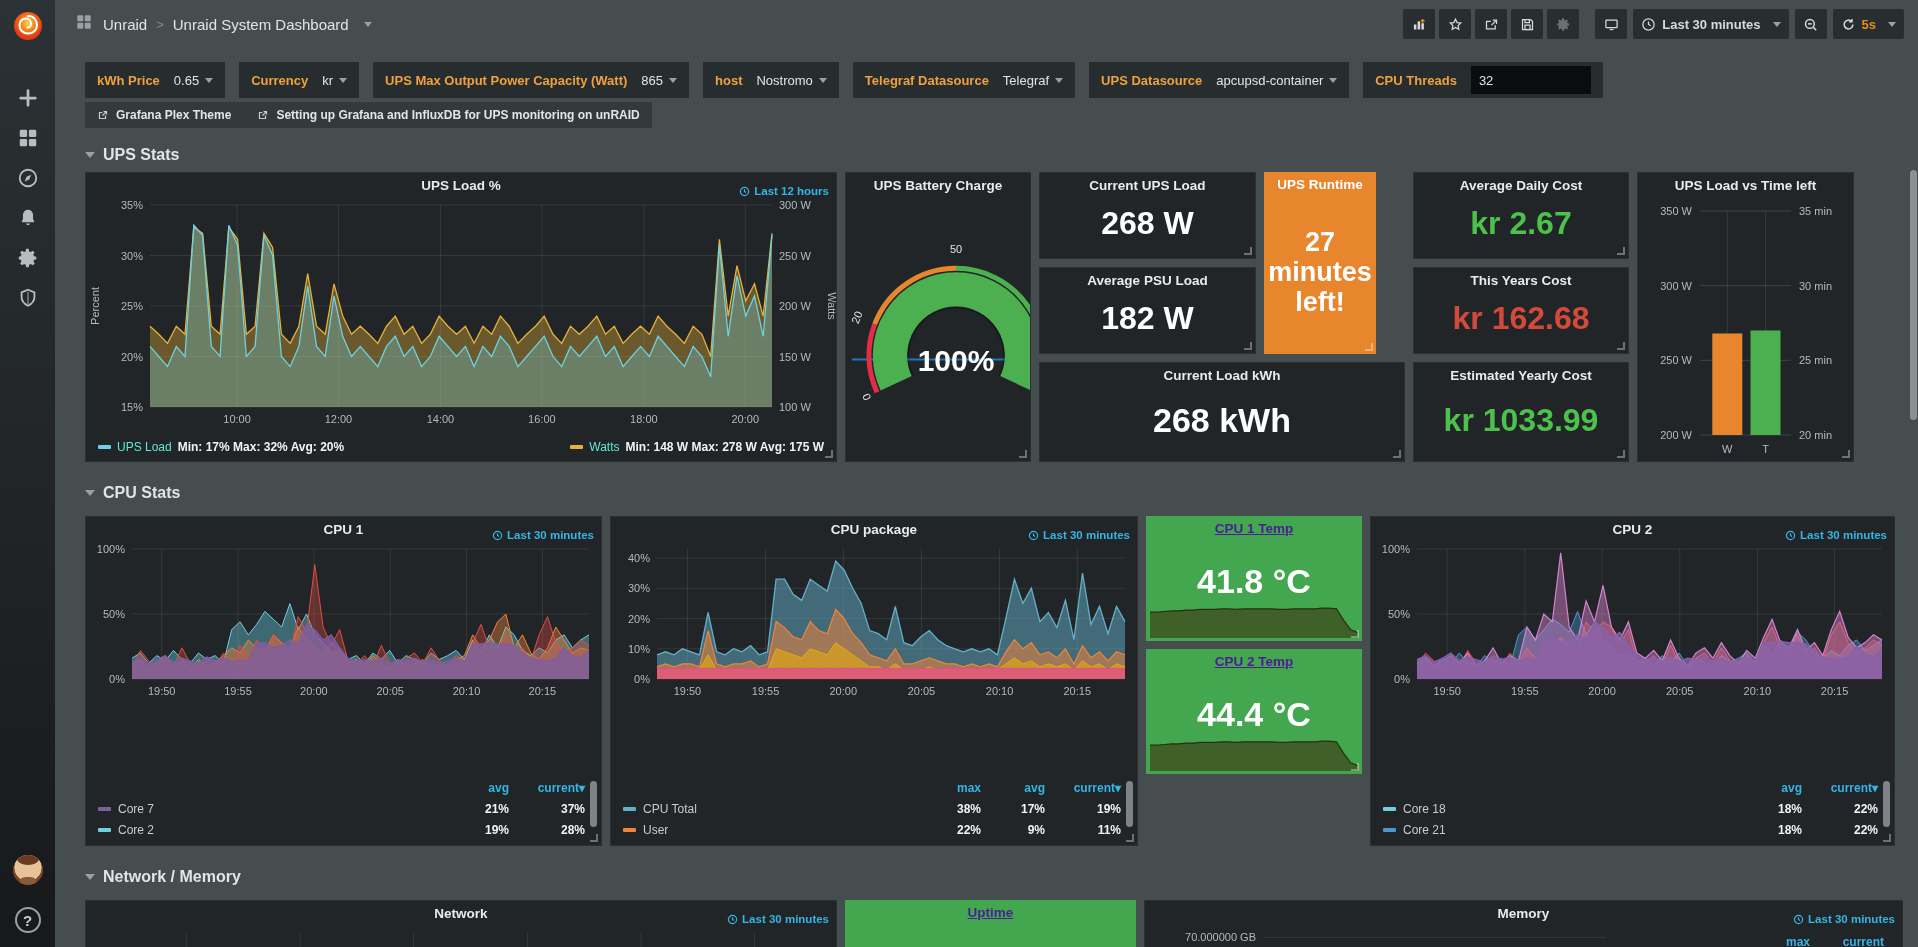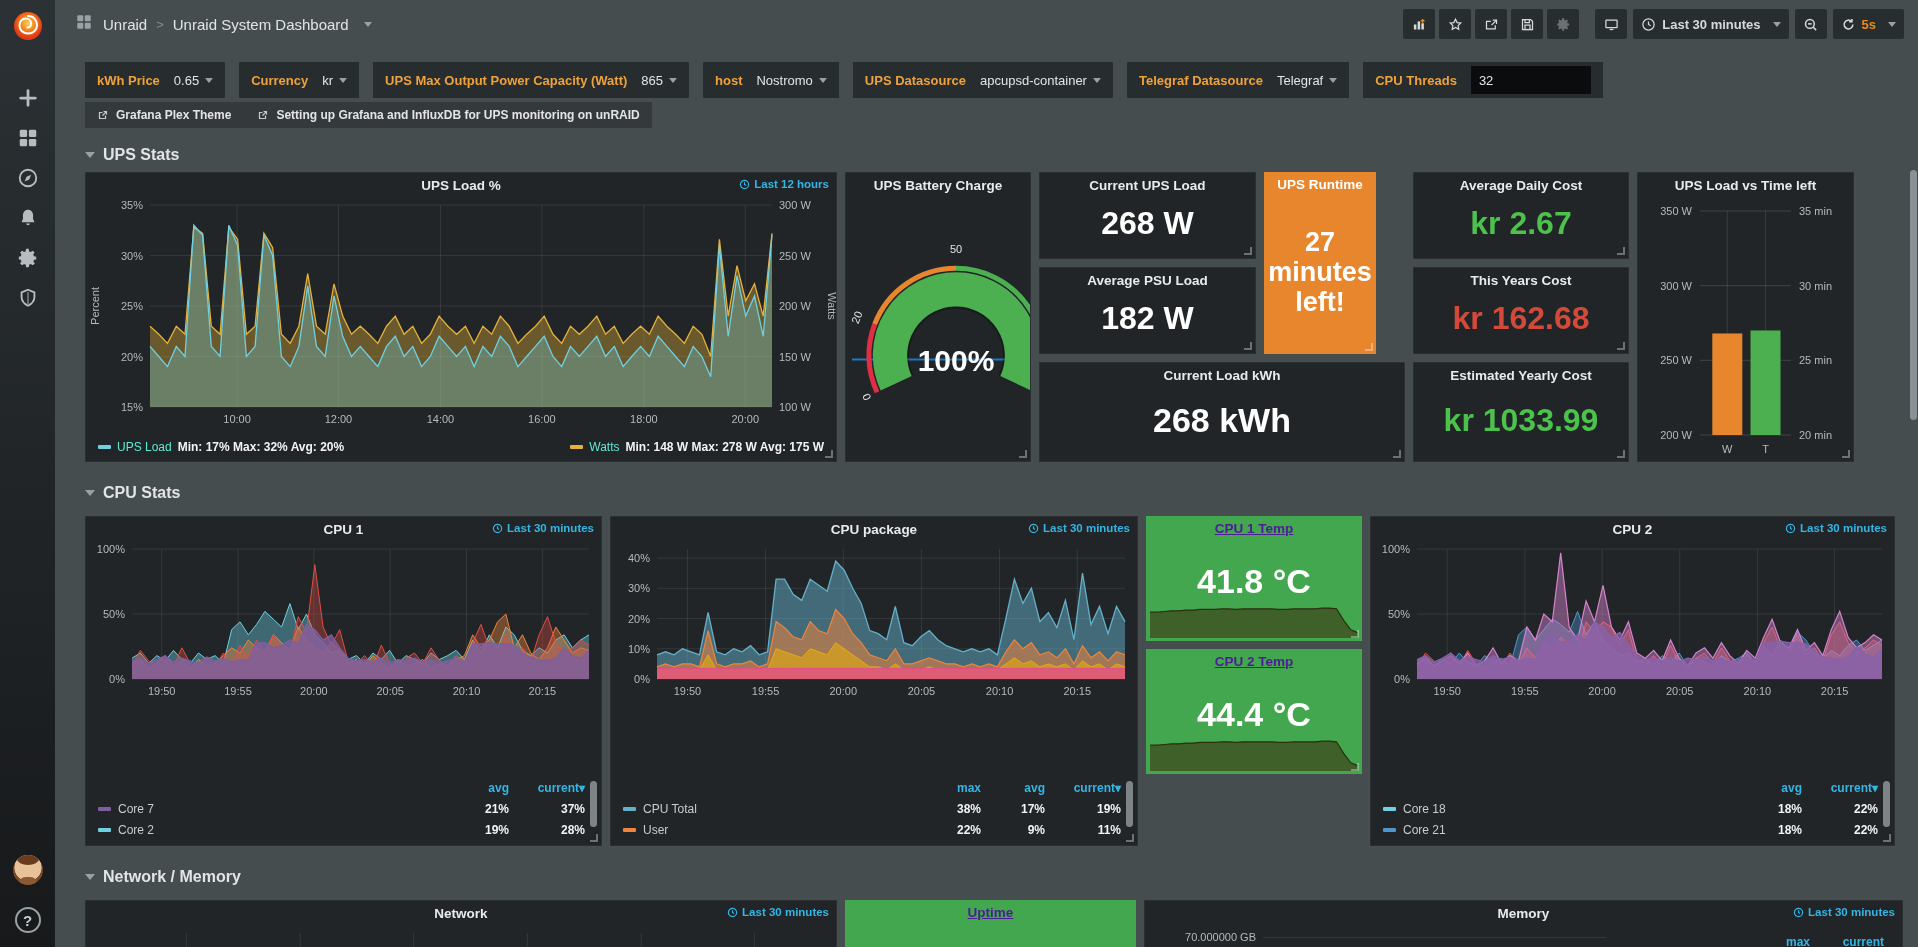--- a/index.html
+++ b/index.html
@@ -58,21 +58,21 @@
   .row { display:flex; gap:8px; margin-left:30px; margin-right:15px; }
   .row-ups { margin-top:6px; height:290px; }
   .row-cpu { margin-top:12px; height:330px; }
   .row-bottom { margin-top:12px; height:290px; }
 
   .panel { background:#212528; border:1px solid rgba(255,255,255,0.05); position:relative; display:flex; flex-direction:column; overflow:hidden; }
   .panel::after { content:""; position:absolute; right:3px; bottom:3px; width:6px; height:6px;
     border-right:2px solid rgba(255,255,255,0.35); border-bottom:2px solid rgba(255,255,255,0.35); }
   .p-title-row { height:24px; position:relative; display:flex; align-items:center; justify-content:center; flex:0 0 24px; }
   .p-title { font-size:13.5px; font-weight:bold; color:#e9eaeb; cursor:pointer; }
-  .p-time { position:absolute; right:7px; top:5px; color:#33b5e5; font-size:11.5px; font-weight:bold; display:flex; align-items:center; gap:4px; }
+  .p-time { position:absolute; right:7px; top:12px; color:#33b5e5; font-size:11.5px; font-weight:bold; display:flex; align-items:center; gap:4px; }
   .p-time svg { width:11px; height:11px; }
   .plot { flex:1; position:relative; }
   .plot svg { position:absolute; inset:0; }
   text.tick { font-size:11px; fill:#b4babd; font-family:"Liberation Sans",sans-serif; }
   text.gtick { font-size:11px; fill:#e3e4e5; font-family:"Liberation Sans",sans-serif; }
   text.gval { font-size:30px; font-weight:bold; fill:#ffffff; font-family:"Liberation Sans",sans-serif; }
 
   
   .c-upsgraph { width:752px; } .c-gauge { width:186px; }
   .c-upsmid { width:366px; display:flex; flex-direction:column; gap:8px; }
@@ -295,30 +295,30 @@
           </span>
       </div>
       <div class="var-pill">
         <span class="var-label">host</span>
         <span class="var-value">
             <span>Nostromo</span>
             <span class="caret"></span>
           </span>
       </div>
       <div class="var-pill">
+        <span class="var-label">Telegraf Datasource</span>
+        <span class="var-value">
+            <span>Telegraf</span>
+            <span class="caret"></span>
+          </span>
+      </div>
+      <div class="var-pill">
         <span class="var-label">UPS Datasource</span>
         <span class="var-value">
             <span>apcupsd-container</span>
-            <span class="caret"></span>
-          </span>
-      </div>
-      <div class="var-pill">
-        <span class="var-label">Telegraf Datasource</span>
-        <span class="var-value">
-            <span>Telegraf</span>
             <span class="caret"></span>
           </span>
       </div>
       <div class="var-pill">
         <span class="var-label">CPU Threads</span>
         <input class="var-input" value="32" style="">
       </div>
     </div>
 
     

